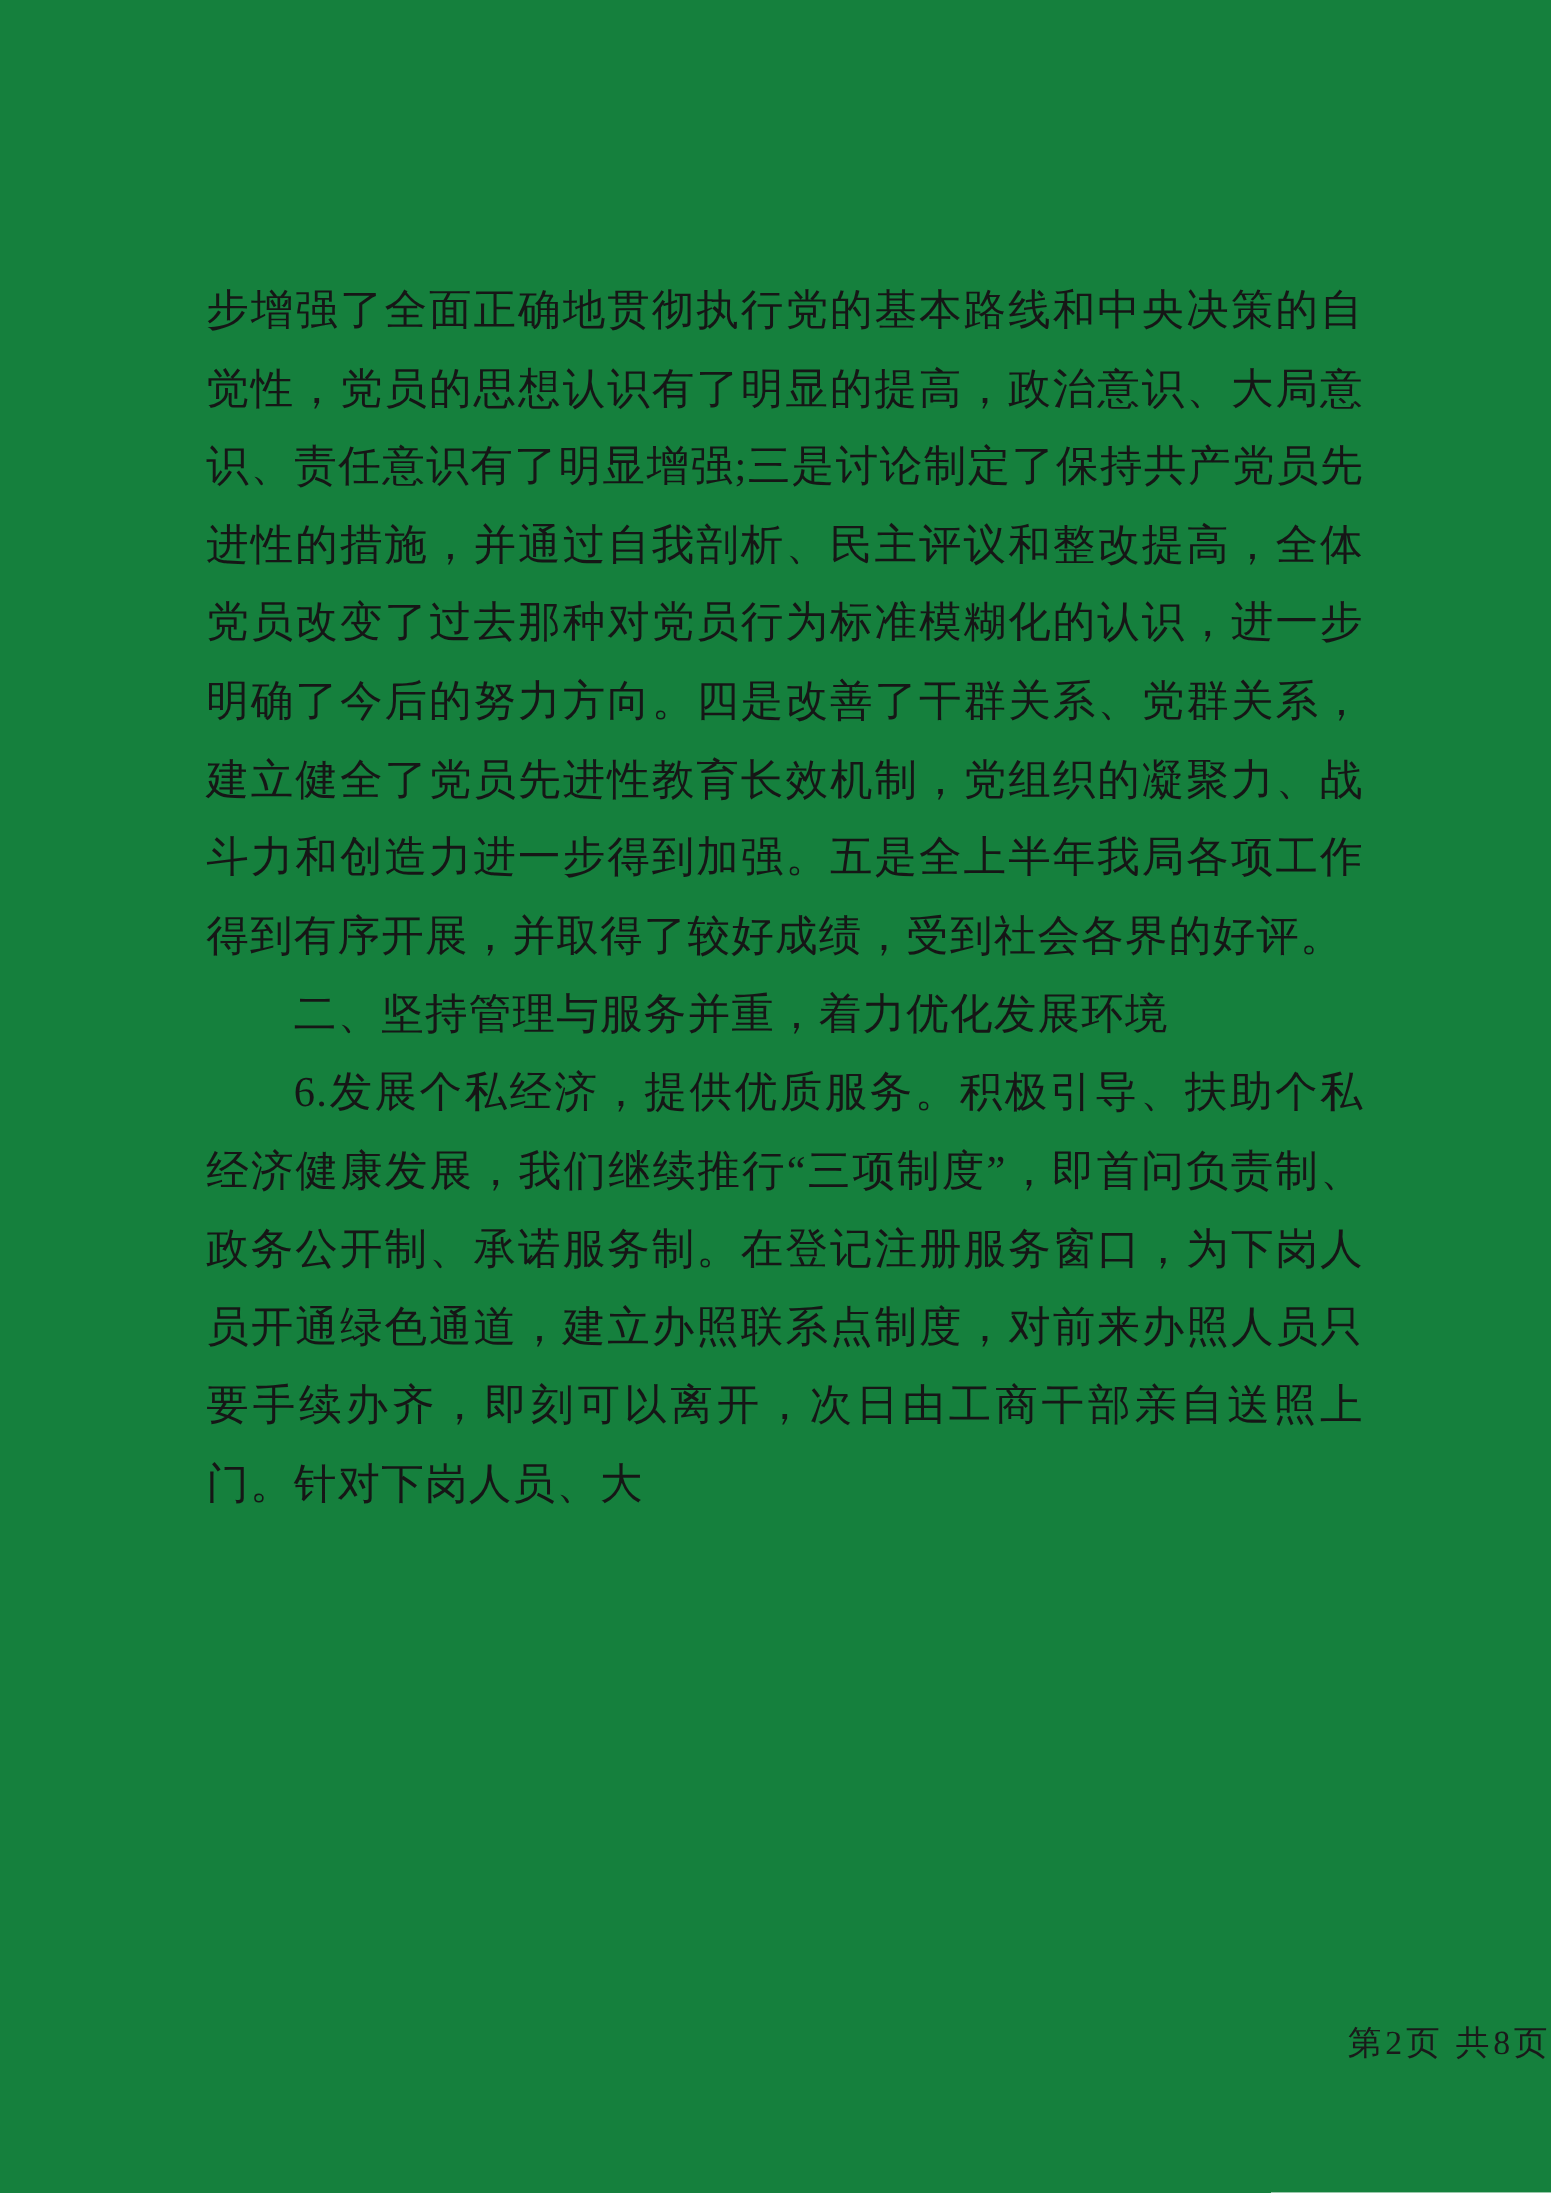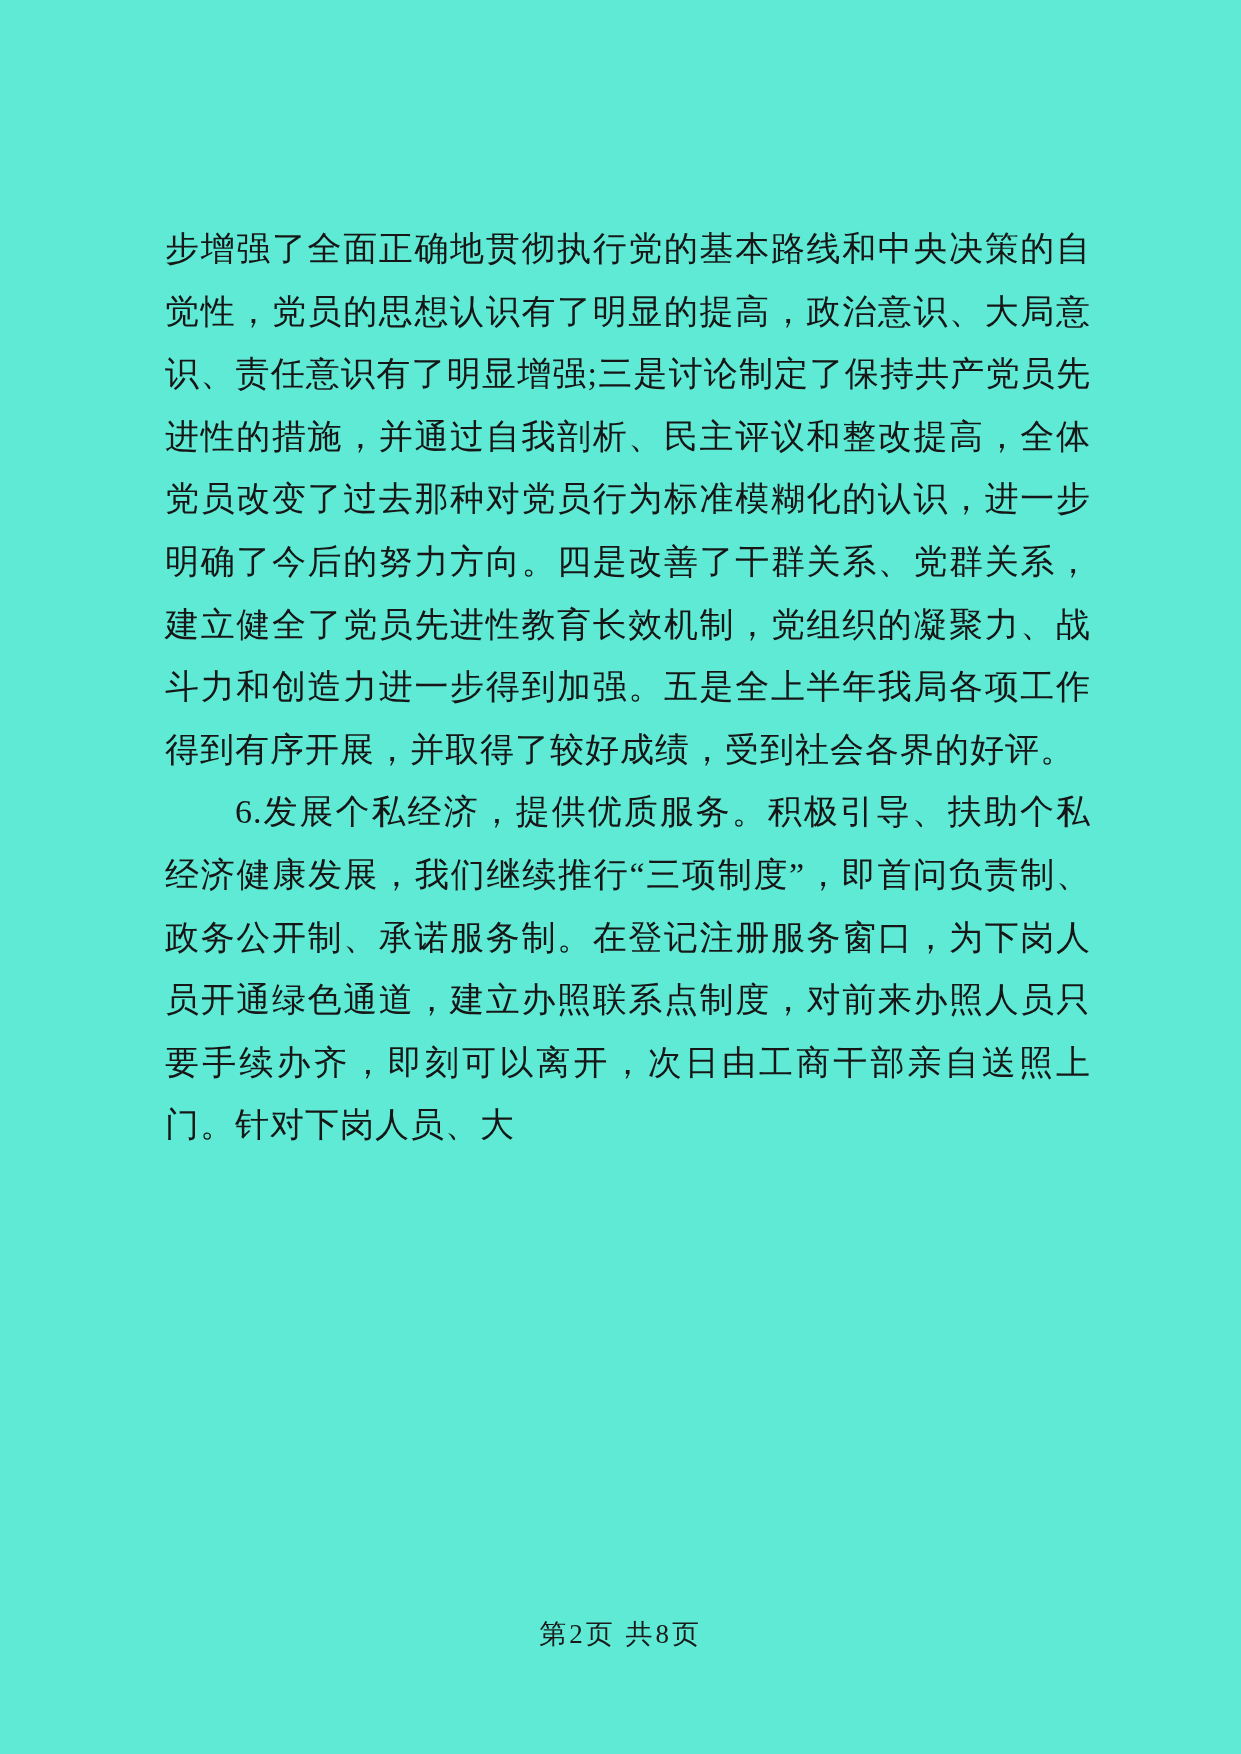--- a/index.html
+++ b/index.html
@@ -4,21 +4,21 @@
 <style>
   html, body {
     margin: 0;
     padding: 0;
     background: #ffffff;
   }
   .page {
     position: relative;
     width: 1241px;
     height: 1754px;
-    background: #5eead4;
+    background: #15803d;
     overflow: hidden;
     font-family: "Liberation Serif", "DejaVu Serif", serif;
     color: #161616;
   }
   .content {
     position: absolute;
     left: 165px;
     top: 218px;
     width: 926px;
     font-size: 34px;
@@ -31,30 +31,31 @@
     padding: 0;
   }
   .para.indent {
     text-indent: 70px;
   }
   .footer {
     position: absolute;
     left: 0;
     top: 1616px;
     width: 1241px;
-    text-align: center;
+    text-align: right;
     font-size: 27px;
     letter-spacing: 3px;
     color: #1a1a1a;
   }
 </style>
 </head>
 <body>
 
 <div class="page">
   <div class="content">
       <p class="para">步增强了全面正确地贯彻执行党的基本路线和中央决策的自觉性，党员的思想认识有了明显的提高，政治意识、大局意识、责任意识有了明显增强;三是讨论制定了保持共产党员先进性的措施，并通过自我剖析、民主评议和整改提高，全体党员改变了过去那种对党员行为标准模糊化的认识，进一步明确了今后的努力方向。四是改善了干群关系、党群关系，建立健全了党员先进性教育长效机制，党组织的凝聚力、战斗力和创造力进一步得到加强。五是全上半年我局各项工作得到有序开展，并取得了较好成绩，受到社会各界的好评。</p>
+      <p class="para indent">二、坚持管理与服务并重，着力优化发展环境</p>
       <p class="para indent">6.发展个私经济，提供优质服务。积极引导、扶助个私经济健康发展，我们继续推行“三项制度”，即首问负责制、政务公开制、承诺服务制。在登记注册服务窗口，为下岗人员开通绿色通道，建立办照联系点制度，对前来办照人员只要手续办齐，即刻可以离开，次日由工商干部亲自送照上门。针对下岗人员、大</p>
     </div>
   <div class="footer">
     <span>第2页 共8页</span>
   </div>
 </div>
 
 </body></html>

